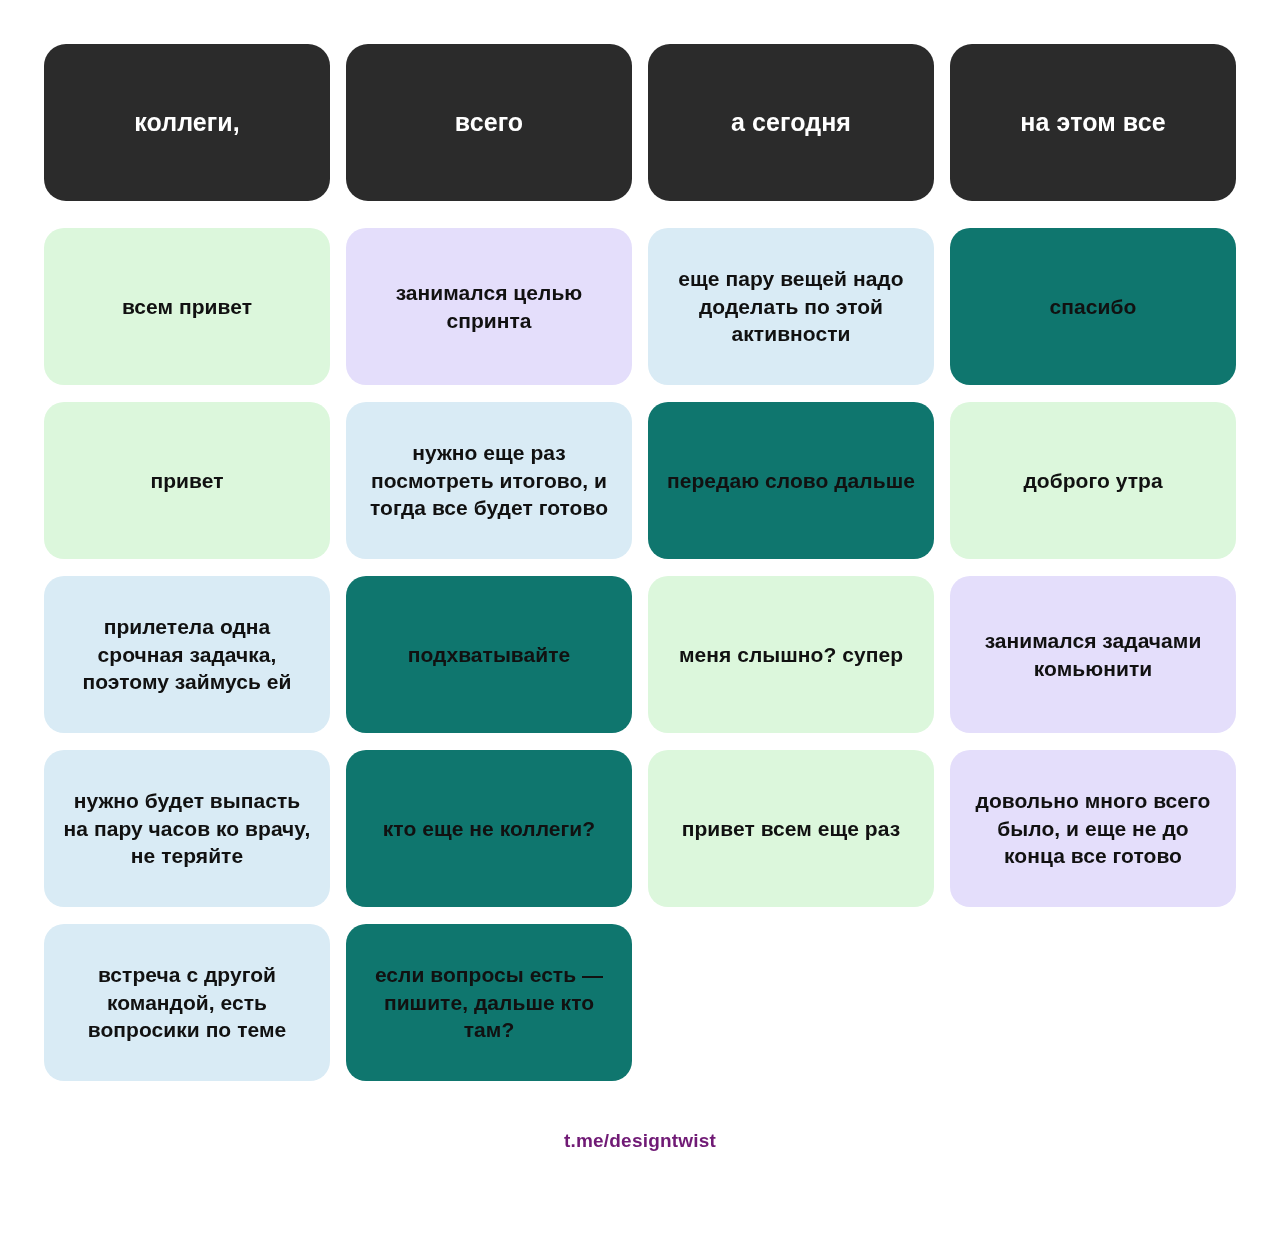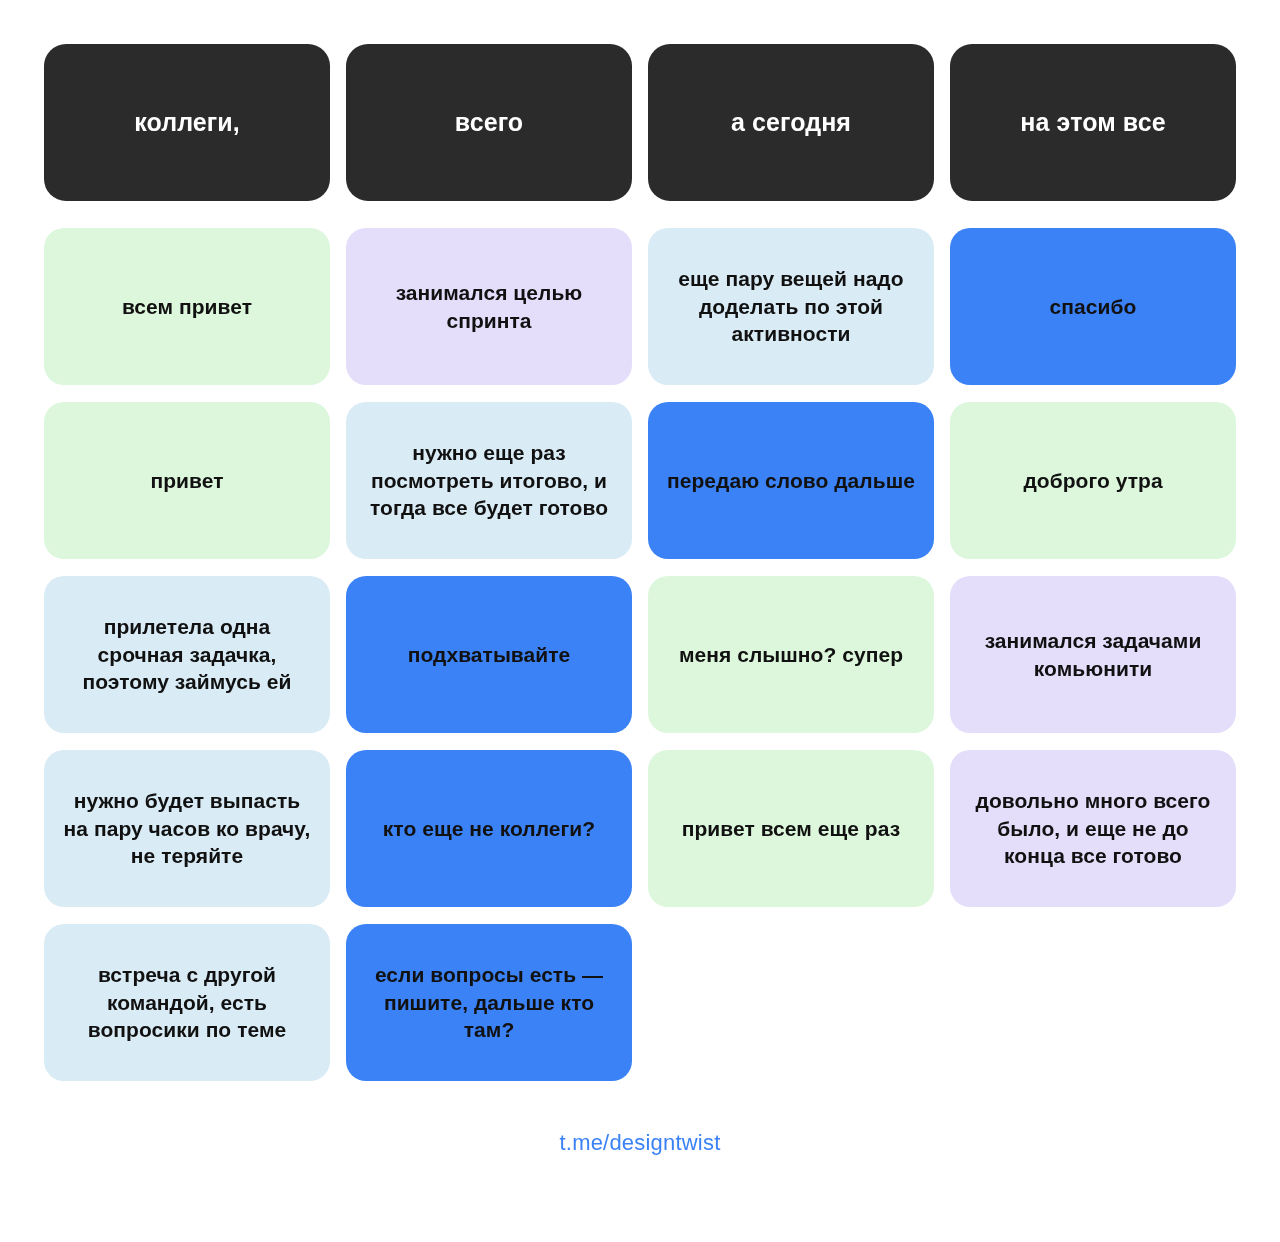--- a/index.html
+++ b/index.html
@@ -71,33 +71,33 @@
     font-size: 21px;
     font-weight: 700;
     line-height: 1.33;
     text-align: center;
     letter-spacing: 0.05px;
   }
 
   .col-0 { background: #dcf7dc; }
   .col-1 { background: #e4defb; }
   .col-2 { background: #d9ebf5; }
-  .col-3 { background: #3b82f6; }
+  .col-3 { background: #0f766e; }
 
   .footer {
     flex: 1;
     display: flex;
     align-items: flex-start;
     justify-content: center;
     padding-top: 49px;
   }
   .footer-text {
-    color: #3b82f6;
-    font-size: 22px;
-    font-weight: 400;
+    color: #701a75;
+    font-size: 19px;
+    font-weight: 700;
     letter-spacing: 0.2px;
   }
 </style>
 </head>
 <body>
 
 <div class="board">
 
   <div class="grid header-row">
     <div class="header-card">

